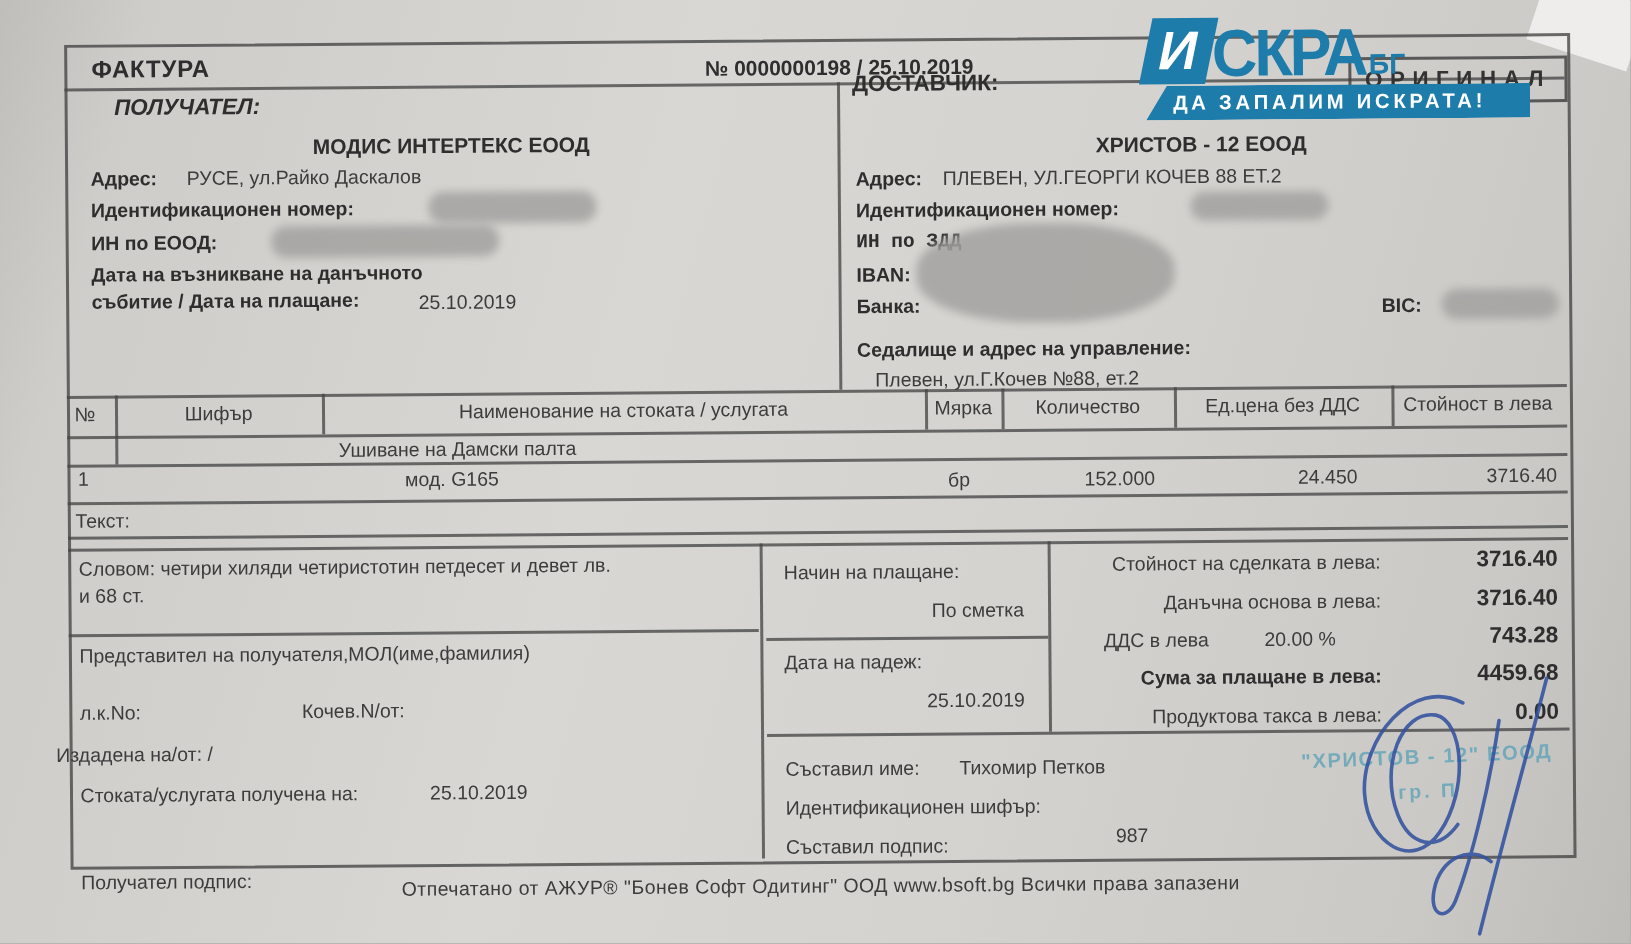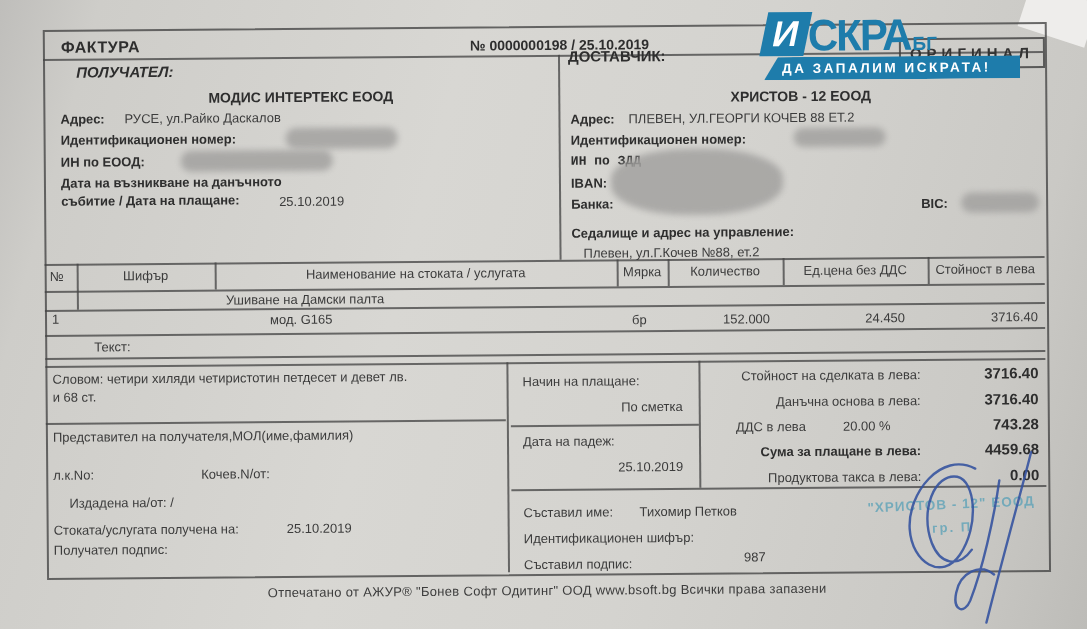--- a/index.html
+++ b/index.html
@@ -117,32 +117,32 @@
     <div class="abs txt fs13 ctr" style="left:783px;top:265px;width:145px;">Ед.цена без ДДС</div>
     <div class="abs txt fs13 ctr" style="left:928px;top:265px;width:115px;">Стойност в лева</div>
 
     <div class="abs txt fs13" style="left:226px;top:290px;">Ушиване на Дамски палта</div>
     <div class="abs txt fs13" style="left:52px;top:308px;">1</div>
     <div class="abs txt fs13" style="left:270px;top:310px;">мод. G165</div>
     <div class="abs txt fs13" style="left:632px;top:313px;">бр</div>
     <div class="abs txt fs13 rgt" style="left:668px;top:313px;width:102px;">152.000</div>
     <div class="abs txt fs13 rgt" style="left:783px;top:313px;width:122px;">24.450</div>
     <div class="abs txt fs13 rgt" style="left:928px;top:313px;width:110px;">3716.40</div>
-    <div class="abs txt fs13" style="left:50px;top:336px;margin-left:44px;">Текст:</div>
+    <div class="abs txt fs13" style="left:50px;top:336px;">Текст:</div>
 
     <div class="abs txt fs13" style="left:52px;top:368px;">Словом:  четири хиляди четиристотин петдесет и девет лв.</div>
     <div class="abs txt fs13" style="left:52px;top:386px;">и 68 ст.</div>
 
     <div class="abs txt fs13" style="left:52px;top:426px;">Представител на получателя,МОЛ(име,фамилия)</div>
     <div class="abs txt fs13" style="left:52px;top:464px;">л.к.No:</div>
     <div class="abs txt fs13" style="left:200px;top:464px;">Кочев.N/от:</div>
-    <div class="abs txt fs13" style="left:68px;top:492px;">Издадена на/от:    /</div>
+    <div class="abs txt fs13" style="left:36px;top:492px;">Издадена на/от:    /</div>
     <div class="abs txt fs13" style="left:52px;top:519px;">Стоката/услугата получена на:</div>
     <div class="abs txt fs13" style="left:285px;top:519px;">25.10.2019</div>
-    <div class="abs txt fs13" style="left:52px;top:539px;">Получател подпис:</div>
+    <div class="abs txt fs13" style="left:52px;top:577px;">Получател подпис:</div>
 
     <div class="abs txt fs13" style="left:522px;top:374px;">Начин на плащане:</div>
     <div class="abs txt fs13 rgt" style="left:522px;top:400px;width:160px;">По сметка</div>
     <div class="abs txt fs13" style="left:522px;top:434px;">Дата на падеж:</div>
     <div class="abs txt fs13 rgt" style="left:522px;top:460px;width:160px;">25.10.2019</div>
 
     <div class="abs txt fs13 rgt" style="left:712px;top:370px;width:208px;">Стойност на сделката в лева:</div>
     <div class="abs lbl fs15 rgt" style="left:930px;top:368px;width:108px;">3716.40</div>
     <div class="abs txt fs13 rgt" style="left:712px;top:396px;width:208px;">Данъчна основа в лева:</div>
     <div class="abs lbl fs15 rgt" style="left:930px;top:394px;width:108px;">3716.40</div>

